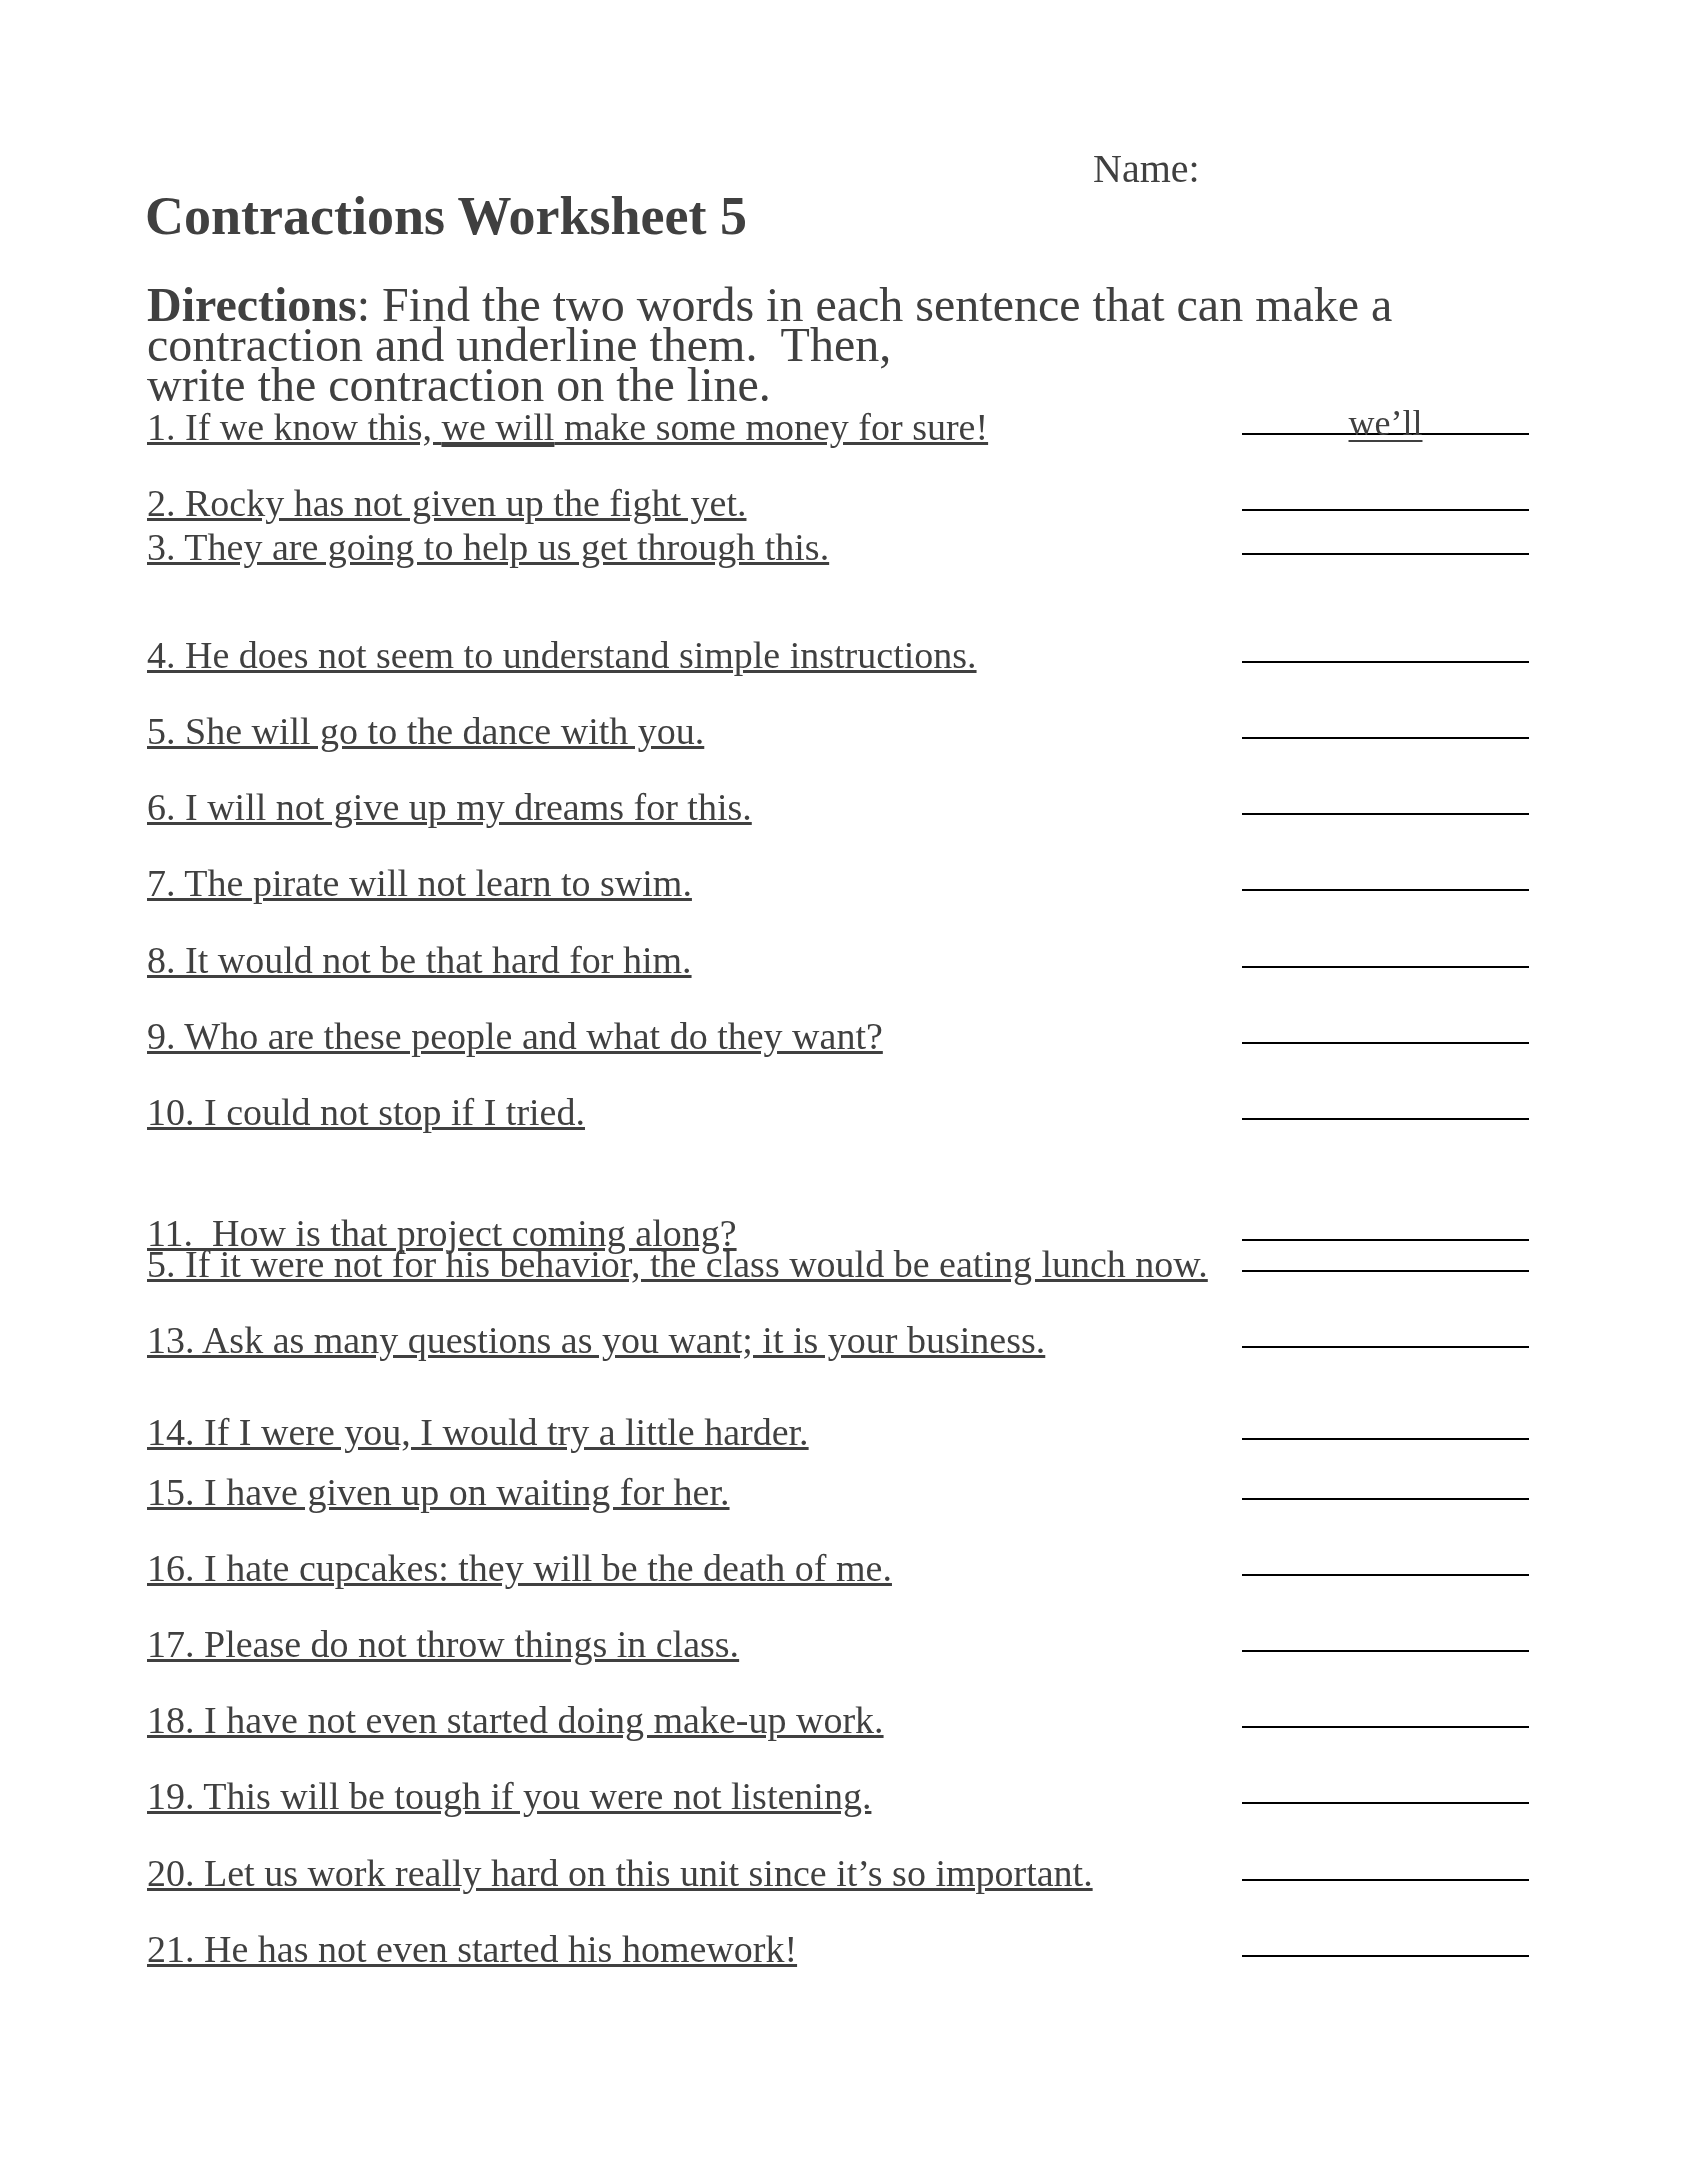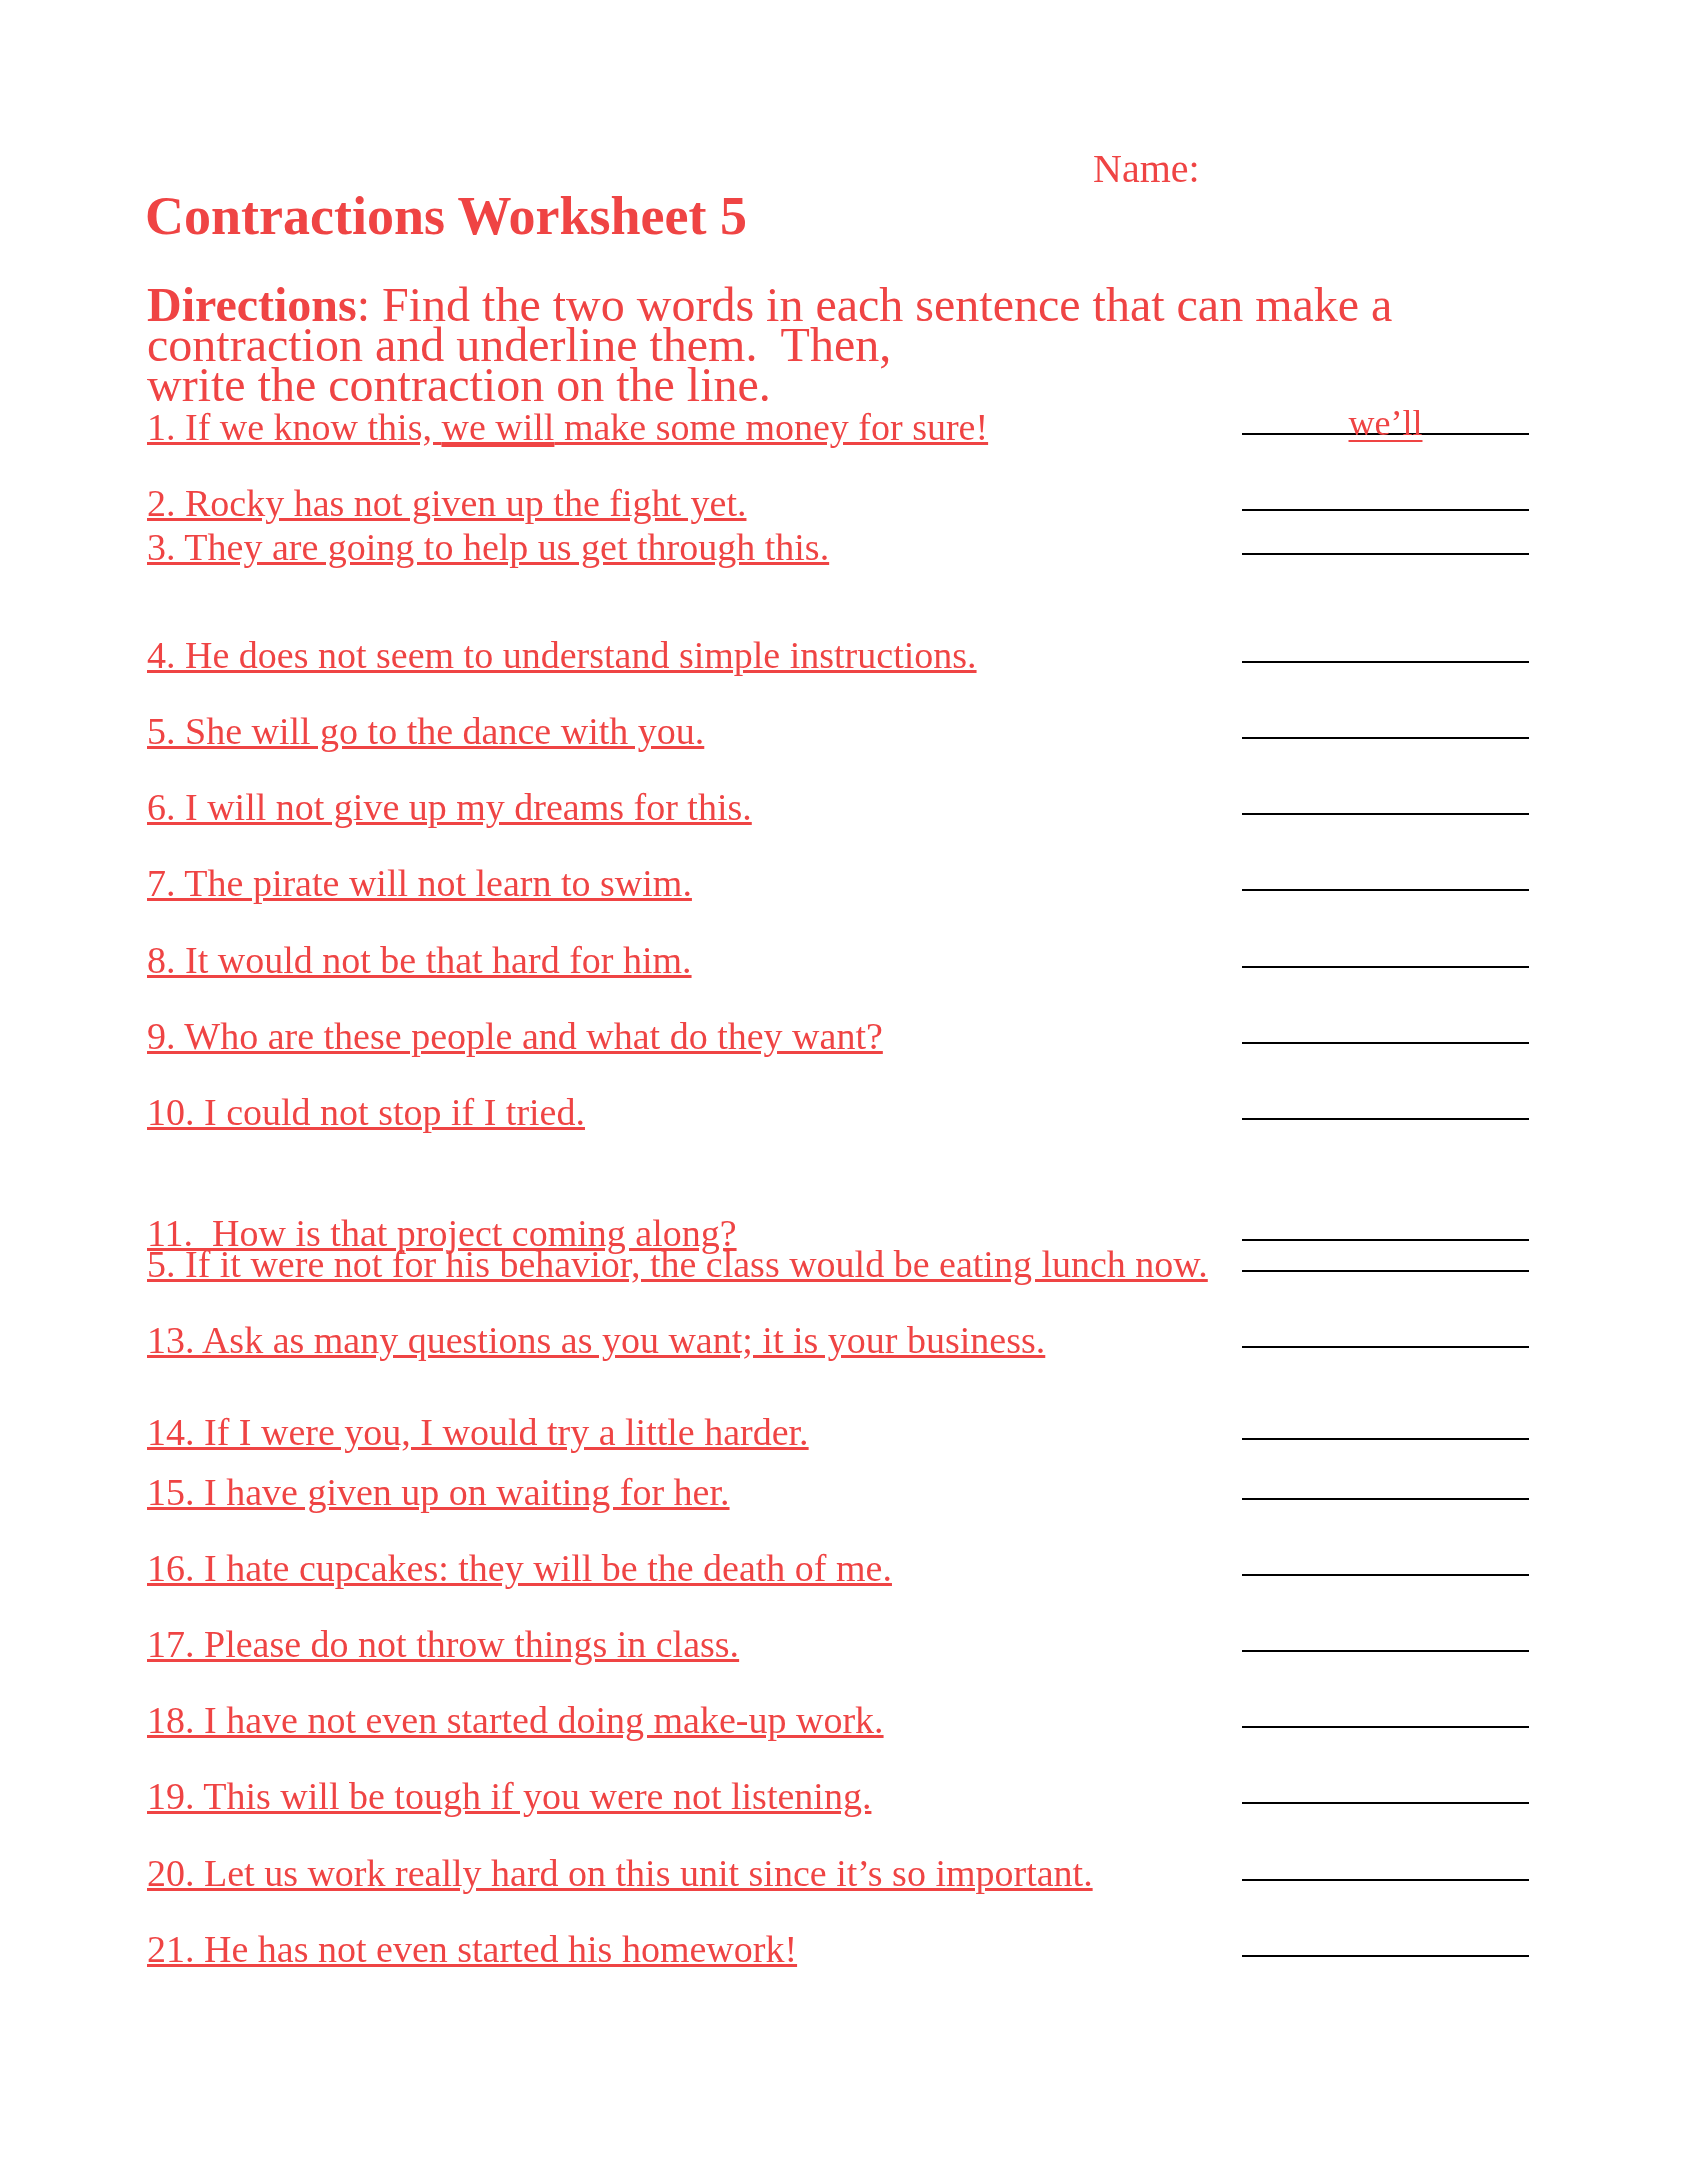--- a/index.html
+++ b/index.html
@@ -1,21 +1,21 @@
 <!DOCTYPE html>
 <html><head>
 <meta charset="utf-8">
 <style>
   html, body { margin: 0; padding: 0; background: #ffffff; }
   .page {
     position: relative;
     width: 1683px;
     height: 2142px;
     background: #ffffff;
-    color: #ef4444;
+    color: #404040;
     font-family: "Liberation Serif", "DejaVu Serif", serif;
     overflow: hidden;
   }
   .name-block { position: absolute; left: 1093px; top: 145px; height: 48px; }
   .name-label {
     position: absolute; left: 0; top: 0;
     font-size: 40px; line-height: 48px; white-space: nowrap;
   }
   .title {
     position: absolute; left: 145px; top: 185px;

